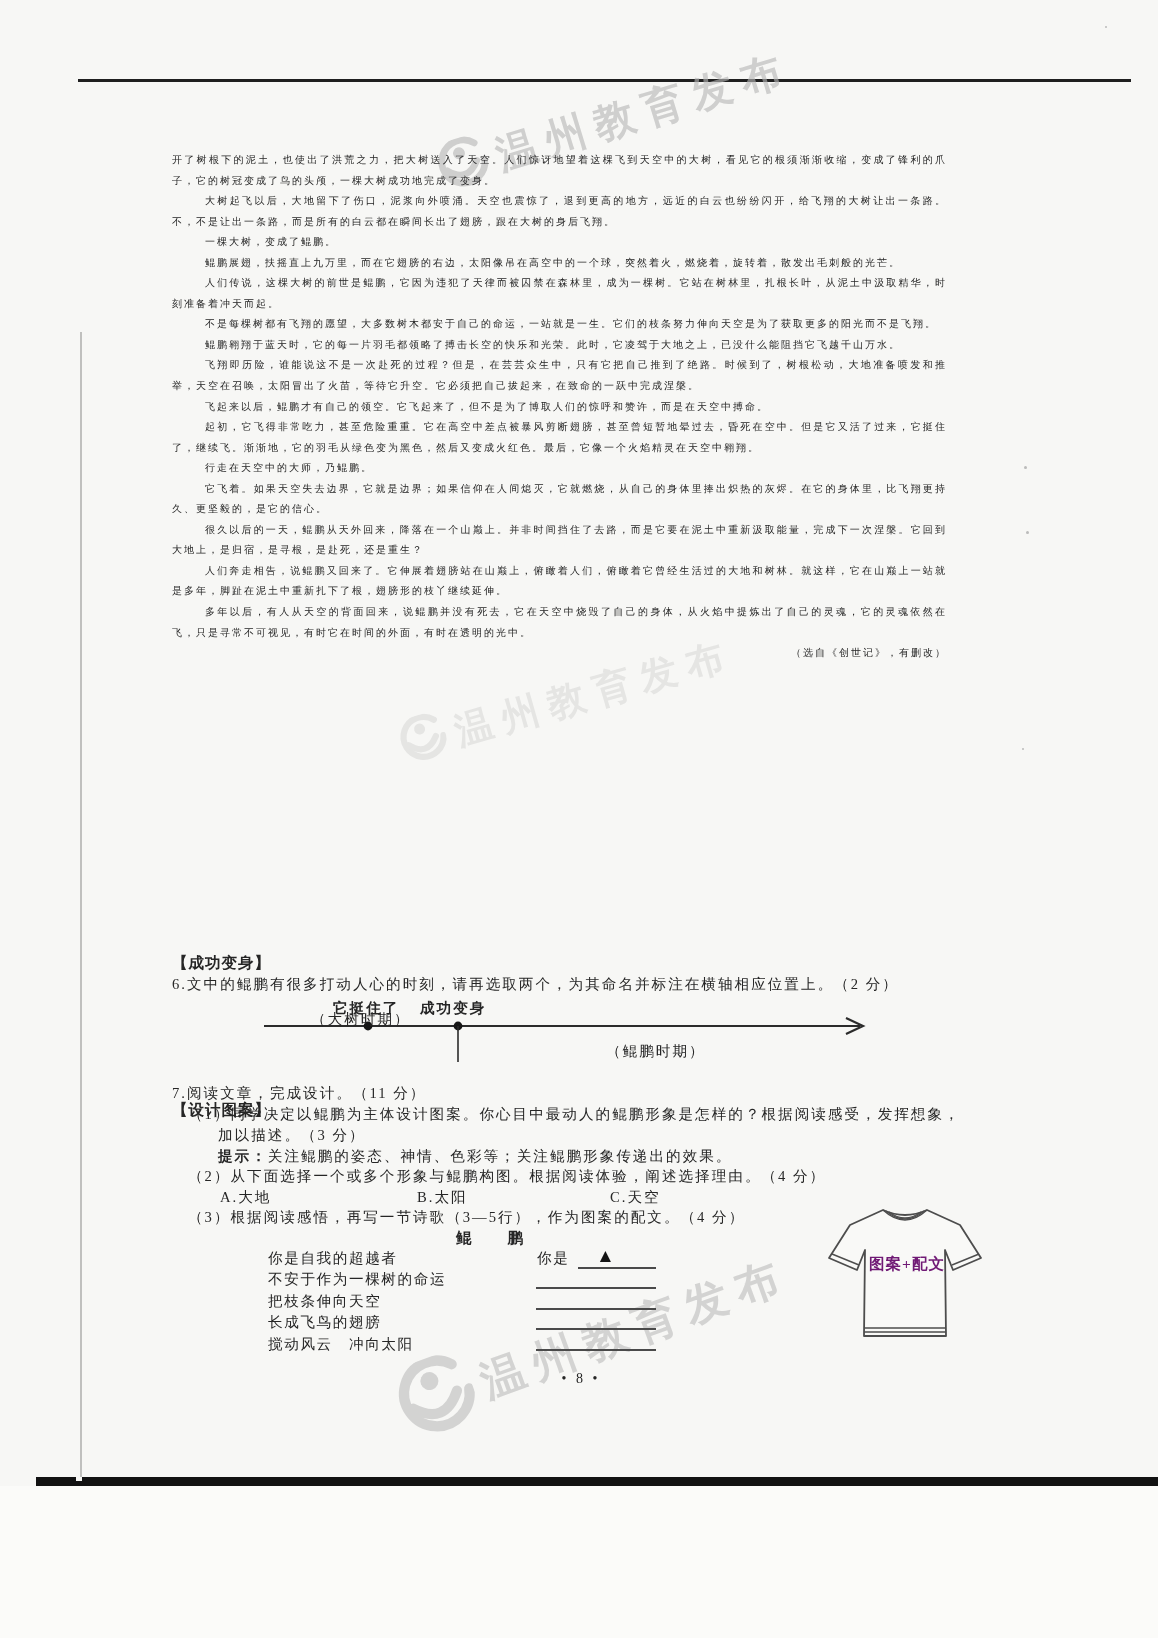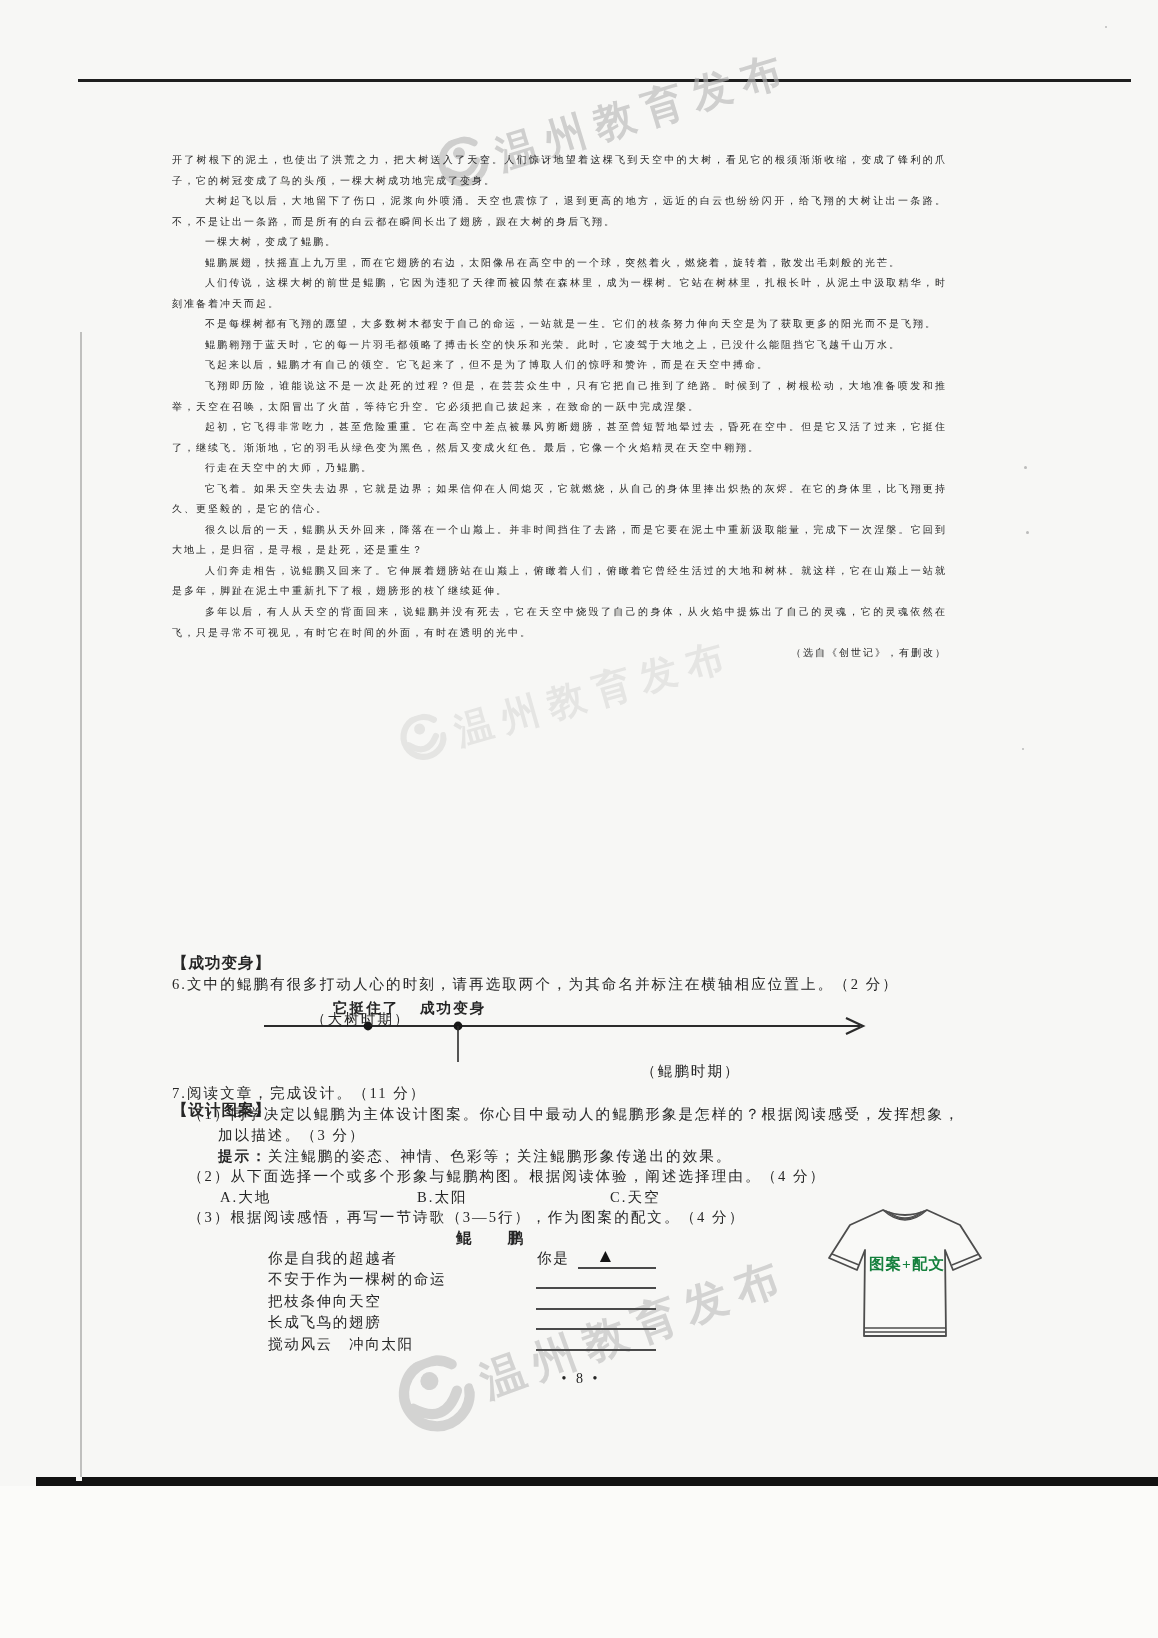--- a/index.html
+++ b/index.html
@@ -40,21 +40,21 @@
   .hint-label{font-weight:bold;margin-top:32px;}
   .poem-line{font-size:14.6px;letter-spacing:1.6px;}
   #poem-title{font-weight:bold;letter-spacing:16px;font-size:15.5px;}
   .blank{position:absolute;height:2px;background:#4a4a4a;}
   #answer-marker{font-size:19px;color:#141414;letter-spacing:0;}
   #page-number{left:538px;top:1371px;width:86px;text-align:center;font-size:14px;letter-spacing:3px;}
   
   #timeline-svg{left:250px;top:1015px;}
   #tshirt-box{left:826px;top:1200px;}
   #tshirt-label{left:862px;top:1254px;width:90px;text-align:center;font-weight:bold;
-    font-size:15.5px;letter-spacing:1px;color:#15803d;}
+    font-size:15.5px;letter-spacing:1px;color:#701a75;}
 </style>
 </head>
 <body>
 
 <div class="abs" id="top-rule"></div>
 <div class="abs" id="left-edge-line"></div>
 <div class="abs" id="below-page"></div>
 <div class="abs" id="bottom-bar"></div>
 <div class="abs" id="bottom-bar-notch"></div>
 <div class="abs speck" style="left:1024px;top:466px;width:3px;height:3px;"></div>
@@ -94,22 +94,22 @@
 </div>
 
 <div class="abs" id="passage">
   <p class="cont">开了树根下的泥土，也使出了洪荒之力，把大树送入了天空。人们惊讶地望着这棵飞到天空中的大树，看见它的根须渐渐收缩，变成了锋利的爪子，它的树冠变成了鸟的头颅，一棵大树成功地完成了变身。</p>
   <p>大树起飞以后，大地留下了伤口，泥浆向外喷涌。天空也震惊了，退到更高的地方，远近的白云也纷纷闪开，给飞翔的大树让出一条路。不，不是让出一条路，而是所有的白云都在瞬间长出了翅膀，跟在大树的身后飞翔。</p>
   <p>一棵大树，变成了鲲鹏。</p>
   <p>鲲鹏展翅，扶摇直上九万里，而在它翅膀的右边，太阳像吊在高空中的一个球，突然着火，燃烧着，旋转着，散发出毛刺般的光芒。</p>
   <p>人们传说，这棵大树的前世是鲲鹏，它因为违犯了天律而被囚禁在森林里，成为一棵树。它站在树林里，扎根长叶，从泥土中汲取精华，时刻准备着冲天而起。</p>
   <p>不是每棵树都有飞翔的愿望，大多数树木都安于自己的命运，一站就是一生。它们的枝条努力伸向天空是为了获取更多的阳光而不是飞翔。</p>
   <p>鲲鹏翱翔于蓝天时，它的每一片羽毛都领略了搏击长空的快乐和光荣。此时，它凌驾于大地之上，已没什么能阻挡它飞越千山万水。</p>
+  <p>飞翔即历险，谁能说这不是一次赴死的过程？但是，在芸芸众生中，只有它把自己推到了绝路。时候到了，树根松动，大地准备喷发和推举，天空在召唤，太阳冒出了火苗，等待它升空。它必须把自己拔起来，在致命的一跃中完成涅槃。</p>
   <p>飞起来以后，鲲鹏才有自己的领空。它飞起来了，但不是为了博取人们的惊呼和赞许，而是在天空中搏命。</p>
-  <p>飞翔即历险，谁能说这不是一次赴死的过程？但是，在芸芸众生中，只有它把自己推到了绝路。时候到了，树根松动，大地准备喷发和推举，天空在召唤，太阳冒出了火苗，等待它升空。它必须把自己拔起来，在致命的一跃中完成涅槃。</p>
   <p>起初，它飞得非常吃力，甚至危险重重。它在高空中差点被暴风剪断翅膀，甚至曾短暂地晕过去，昏死在空中。但是它又活了过来，它挺住了，继续飞。渐渐地，它的羽毛从绿色变为黑色，然后又变成火红色。最后，它像一个火焰精灵在天空中翱翔。</p>
   <p>行走在天空中的大师，乃鲲鹏。</p>
   <p>它飞着。如果天空失去边界，它就是边界；如果信仰在人间熄灭，它就燃烧，从自己的身体里捧出炽热的灰烬。在它的身体里，比飞翔更持久、更坚毅的，是它的信心。</p>
   <p>很久以后的一天，鲲鹏从天外回来，降落在一个山巅上。并非时间挡住了去路，而是它要在泥土中重新汲取能量，完成下一次涅槃。它回到大地上，是归宿，是寻根，是赴死，还是重生？</p>
   <p>人们奔走相告，说鲲鹏又回来了。它伸展着翅膀站在山巅上，俯瞰着人们，俯瞰着它曾经生活过的大地和树林。就这样，它在山巅上一站就是多年，脚趾在泥土中重新扎下了根，翅膀形的枝丫继续延伸。</p>
   <p>多年以后，有人从天空的背面回来，说鲲鹏并没有死去，它在天空中烧毁了自己的身体，从火焰中提炼出了自己的灵魂，它的灵魂依然在飞，只是寻常不可视见，有时它在时间的外面，有时在透明的光中。</p>
   <p class="src">（选自《创世记》，有删改）</p>
 </div>
 
 <div class="qline sec-header" style="left:172px;top:953px;">【成功变身】</div>
@@ -118,21 +118,21 @@
 <div class="qline tl-label" style="left:333px;top:999px;">它挺住了</div>
 <div class="qline tl-label" style="left:420px;top:999px;">成功变身</div>
 <svg class="abs" id="timeline-svg" width="632" height="54">
   <line x1="14" y1="11" x2="610" y2="11" stroke="#2b2b2b" stroke-width="2.2"></line>
   <path d="M596 3 L613 11 L596 19" fill="none" stroke="#2b2b2b" stroke-width="2.2"></path>
   <circle cx="118" cy="11" r="4.4" fill="#161616"></circle>
   <circle cx="208" cy="11" r="4.4" fill="#161616"></circle>
   <line x1="208" y1="11" x2="208" y2="47" stroke="#2b2b2b" stroke-width="1.6"></line>
 </svg>
 <div class="qline" style="left:311px;top:1010px;">（大树时期）</div>
-<div class="qline" style="left:641px;top:1042px;margin-top:20px;">（鲲鹏时期）</div>
+<div class="qline" style="left:606px;top:1042px;">（鲲鹏时期）</div>
 
 <div class="qline sec-header" style="left:172px;top:1100px;text-align:center;">【设计图案】</div>
 <div class="qline" style="left:172px;top:1084px;">7.阅读文章，完成设计。（11 分）</div>
 <div class="qline" style="left:188px;top:1105px;">（1）同学决定以鲲鹏为主体设计图案。你心目中最动人的鲲鹏形象是怎样的？根据阅读感受，发挥想象，</div>
 <div class="qline" style="left:218px;top:1126px;">加以描述。（3 分）</div>
 <div class="qline" style="left:218px;top:1147px;"><span class="hint-label">提示：</span><span>关注鲲鹏的姿态、神情、色彩等；关注鲲鹏形象传递出的效果。</span></div>
 <div class="qline" style="left:188px;top:1167px;">（2）从下面选择一个或多个形象与鲲鹏构图。根据阅读体验，阐述选择理由。（4 分）</div>
 <div class="qline" style="left:220px;top:1188px;">A.大地</div>
 <div class="qline" style="left:417px;top:1188px;">B.太阳</div>
 <div class="qline" style="left:610px;top:1188px;">C.天空</div>

